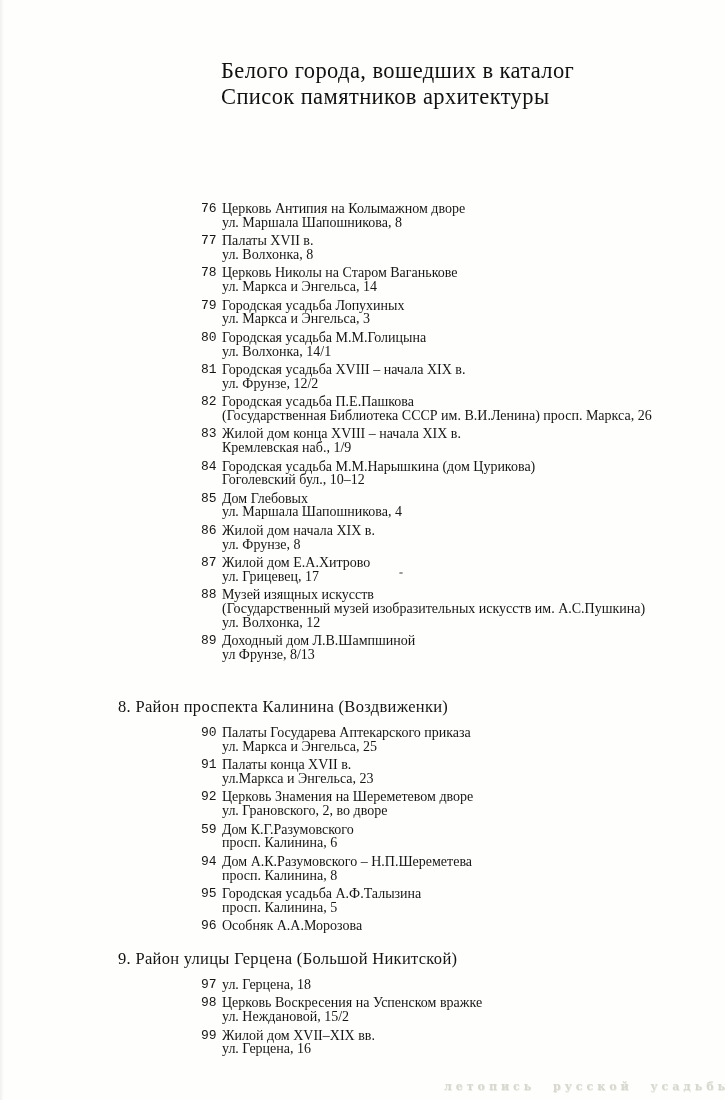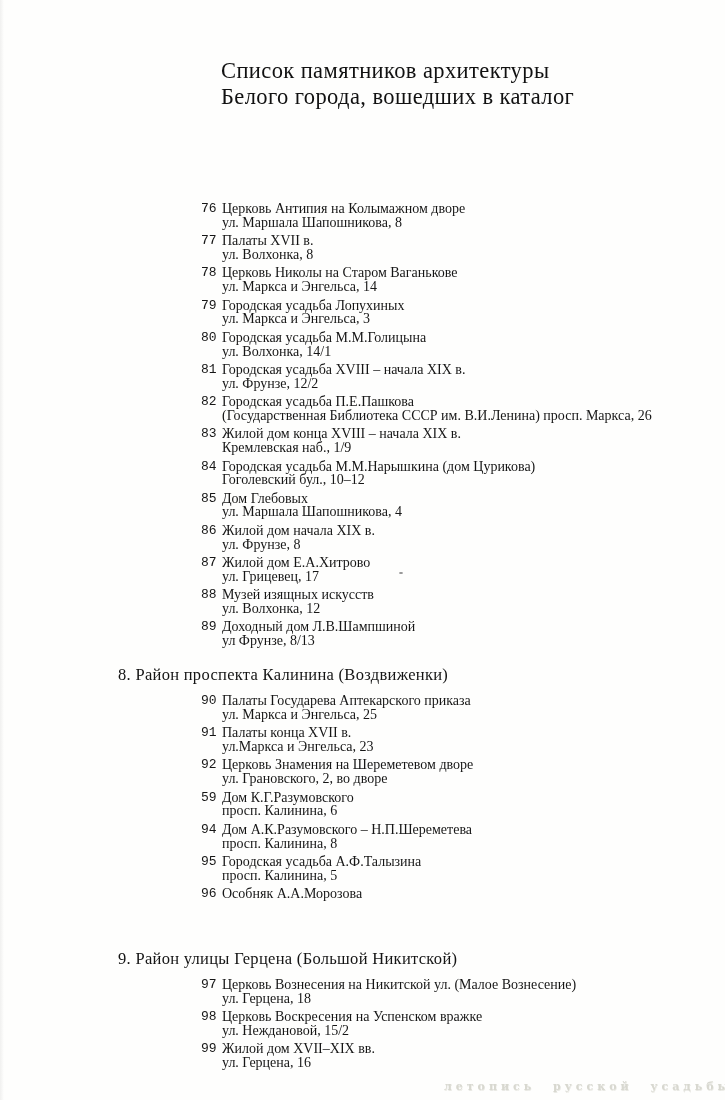--- a/index.html
+++ b/index.html
@@ -13,21 +13,21 @@
     position:absolute;left:0;top:0;width:4px;height:1100px;
     background:linear-gradient(to right, rgba(120,120,120,0.10), rgba(120,120,120,0));
   }
   .title{
     position:absolute;left:221px;top:58px;
     font-size:22.5px;line-height:26px;letter-spacing:0.4px;
     color:#111;
   }
   .section{position:absolute;left:118px;right:20px;}
   .sec7{top:202px;}
-  .sec8{top:664px;}
+  .sec8{top:696px;}
   .sec9{top:948px;}
   .sec-heading{
     font-size:16.5px;line-height:21px;letter-spacing:0.3px;
     margin:0 0 9px 0;color:#141414;
   }
   .items{margin-left:83px;} 
   .item{display:flex;margin-bottom:4.6px;}
   .item .num{
     flex:none;width:15px;margin-right:6px;
     font-size:13px;line-height:13.8px;color:#161616;font-family:Liberation Mono, monospace;
@@ -49,22 +49,22 @@
     text-shadow:0.5px 0.5px 0 #e9e9e4;
     font-weight:bold;
   }
 </style>
 </head>
 <body>
 
 <div class="scan-edge"></div>
 
 <div class="title">
+  <div>Белого города, вошедших в каталог</div>
   <div>Список памятников архитектуры</div>
-  <div>Белого города, вошедших в каталог</div>
 </div>
 
 <div class="section sec7">
   <div class="items">
       <div class="item">
         <div class="num">76</div>
         <div class="lines">
           <div>Церковь Антипия на Колымажном дворе</div>
           <div>ул. Маршала Шапошникова, 8</div>
         </div>
@@ -143,20 +143,21 @@
         <div class="num">87</div>
         <div class="lines">
           <div>Жилой дом Е.А.Хитрово</div>
           <div>ул. Грицевец, 17</div>
         </div>
       </div>
       <div class="item">
         <div class="num">88</div>
         <div class="lines">
           <div>Музей изящных искусств</div>
+          <div>(Государственный музей изобразительных искусств им. А.С.Пушкина)</div>
           <div>ул. Волхонка, 12</div>
         </div>
       </div>
       <div class="item">
         <div class="num">89</div>
         <div class="lines">
           <div>Доходный дом Л.В.Шампшиной</div>
           <div>ул Фрунзе, 8/13</div>
         </div>
       </div>
@@ -216,21 +217,20 @@
       </div>
     </div>
 </div>
 
 <div class="section sec9">
   <div class="sec-heading">9. Район улицы Герцена (Большой Никитской)</div>
   <div class="items">
       <div class="item">
         <div class="num">97</div>
         <div class="lines">
-          <div>Церковь Вознесения на Никитской ул. (Малое Вознесение)</div>
           <div>ул. Герцена, 18</div>
         </div>
       </div>
       <div class="item">
         <div class="num">98</div>
         <div class="lines">
           <div>Церковь Воскресения на Успенском вражке</div>
           <div>ул. Неждановой, 15/2</div>
         </div>
       </div>

